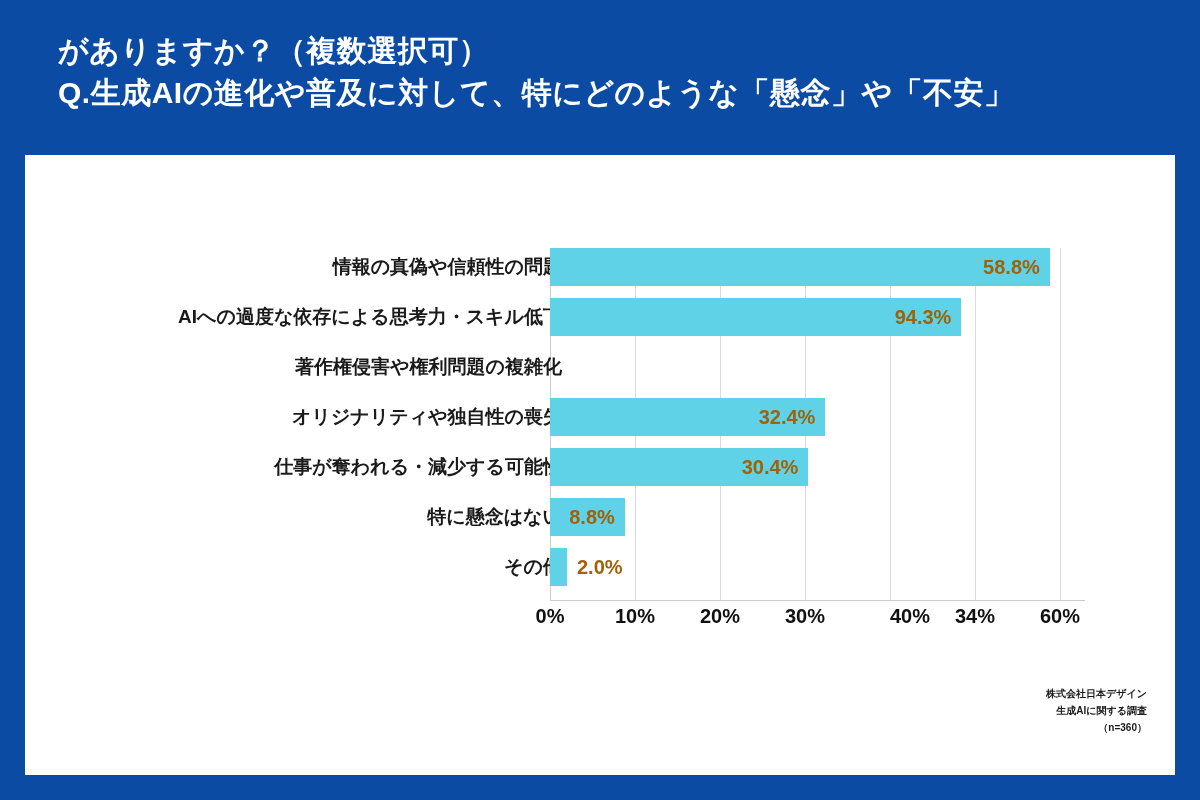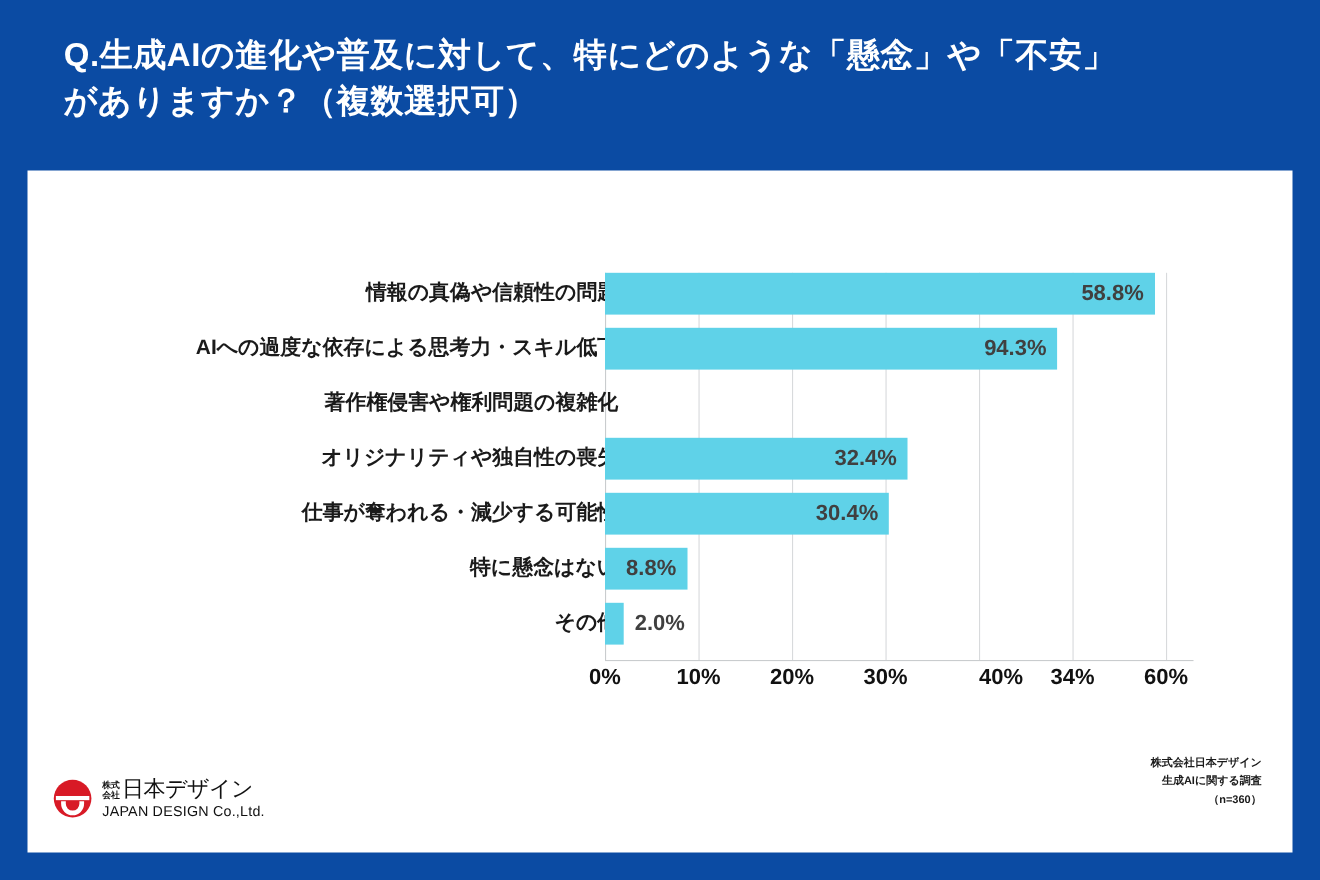--- a/index.html
+++ b/index.html
@@ -119,21 +119,21 @@
     height: 38px;
     background: #5FD2E8;
   }
   .bar-value {
     position: absolute;
     top: 0;
     height: 38px;
     line-height: 38px;
     font-size: 20px;
     font-weight: bold;
-    color: #404040;
+    color: #a16207;
     white-space: nowrap;
   }
   .bar-value.inside { right: 10px; }
   .bar-value.outside { left: 100%; margin-left: 10px; }
 
   
   .x-axis-line {
     position: absolute;
     left: 525px;
     top: 445px;
@@ -216,22 +216,22 @@
     letter-spacing: 0.2px;
     margin-top: 1px;
   }
 </style>
 </head>
 <body>
 
 <div class="slide">
 
   <div class="title-block">
+    <div class="title-line">がありますか？（複数選択可）</div>
     <div class="title-line">Q.生成AIの進化や普及に対して、特にどのような「懸念」や「不安」</div>
-    <div class="title-line">がありますか？（複数選択可）</div>
   </div>
 
   <div class="card">
 
     <div class="chart">
 
       <div class="plot">
         <div class="axis-zero"></div>
         <div class="gridline" style="left:85px"></div>
         <div class="gridline" style="left:170px"></div>
@@ -309,32 +309,15 @@
       </div>
 
     </div>
 
     <div class="footer-credit">
       <div>株式会社日本デザイン</div>
       <div>生成AIに関する調査</div>
       <div>（n=360）</div>
     </div>
 
-    <div class="logo">
-      <svg class="logo-mark" viewBox="0 0 40 40">
-        <circle cx="20" cy="20" r="18" fill="#D81A26"></circle>
-        <rect x="4" y="17.5" width="32" height="4" fill="#FFFFFF"></rect>
-        <path d="M9 22.5 L9 25 A11 11 0 0 0 31 25 L31 22.5 L26.5 22.5 L26.5 25 A6.5 6.5 0 0 1 13.5 25 L13.5 22.5 Z" fill="#FFFFFF"></path>
-      </svg>
-      <div class="logo-text">
-        <div class="logo-jp">
-          <div class="logo-kabu">
-            <span>株式</span>
-            <span>会社</span>
-          </div>
-          <div class="logo-main">日本デザイン</div>
-        </div>
-        <div class="logo-en">JAPAN DESIGN Co.,Ltd.</div>
-      </div>
-    </div>
 
   </div>
 </div>
 
 </body></html>

